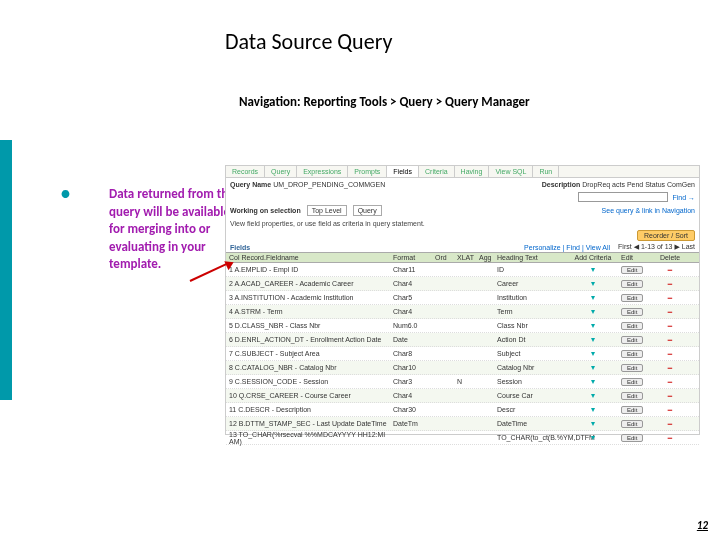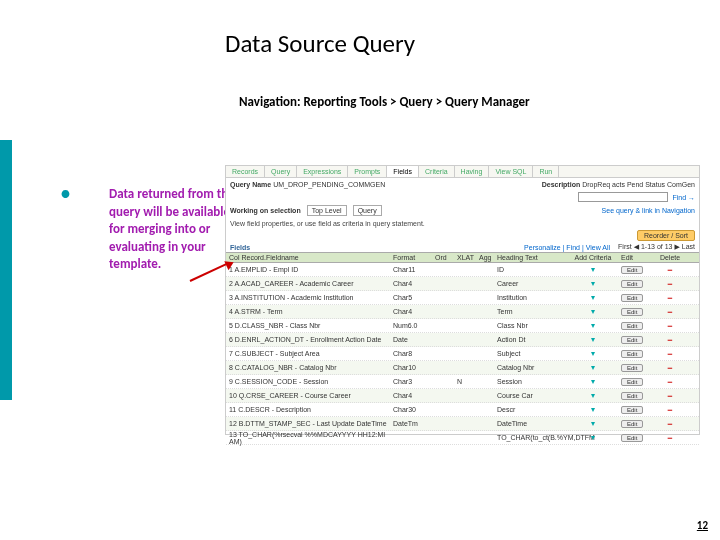--- a/index.html
+++ b/index.html
@@ -1,18 +1,18 @@
 <!DOCTYPE html>
 <html><head>
 <meta charset="utf-8">
 <style>
   * { box-sizing: border-box; margin: 0; padding: 0; }
   body { width: 720px; height: 540px; background: #fff; font-family: Calibri, Arial, sans-serif; position: relative; overflow: hidden; }
   .accent-bar { position: absolute; left: 0; top: 140px; width: 12px; height: 260px; background: #0099aa; }
-  .title { font-family: 'Calibri Light', Calibri, sans-serif; font-size: 25px; font-weight: 400; color: #000; position: absolute; left: 225px; top: 28px; }
+  .title { font-family: 'Calibri Light', Calibri, sans-serif; font-size: 22px; font-weight: 400; color: #000; position: absolute; left: 225px; top: 28px; }
   .subtitle { font-family: Calibri, sans-serif; font-size: 13px; font-weight: 700; color: #000; position: absolute; left: 195px; top: 94px; margin-left: 44px; }
   .bullet { position: absolute; left: 60px; top: 180px; font-size: 22px; color: #0099aa; }
   .body-text { position: absolute; left: 80px; top: 185px; width: 130px; font-size: 13px; font-weight: 600; color: #a21caf; line-height: 1.35; margin-left: 29px; }
   .screenshot { position: absolute; left: 225px; top: 165px; width: 475px; height: 270px; border: 1px solid #ccc; font-family: Arial, sans-serif; font-size: 7px; background: #fff; color: #333; }
   .tabs { display: flex; background: #f7f7f2; border-bottom: 1px solid #ccc; }
   .tab { padding: 2px 6px; border-right: 1px solid #ccc; font-size: 7px; color: #4a6; cursor: default; }
   .tab.active { background: #fff; color: #000; }
   .qline { padding: 3px 4px; display: flex; gap: 12px; }
   .qline b { font-weight: 700; }
   .findrow { display: flex; justify-content: flex-end; align-items: center; gap: 4px; padding: 1px 4px; }
@@ -31,21 +31,21 @@
   .c7 { width: 34px; padding: 1px 2px; }
   .c8 { width: 34px; padding: 1px 2px; text-align: center; }
   .row { display: flex; border-bottom: 1px dotted #ddd; font-size: 7px; align-items: center; height: 14px; }
   .row:nth-child(even) { background: #f4f8f0; }
   .edit-btn { background: #eee; border: 1px solid #999; font-size: 6px; padding: 0 5px; border-radius: 2px; }
   .funnel { color: #0aa; font-size: 8px; }
   .minus { color: #c00; font-size: 9px; font-weight: bold; }
   .arrow { position: absolute; left: 190px; top: 280px; pointer-events: none; }
   .arrow-line { width: 40px; height: 2px; background: #cc0000; transform: rotate(-25deg); transform-origin: left center; }
   .arrow-head { width: 0; height: 0; border-left: 8px solid #cc0000; border-top: 5px solid transparent; border-bottom: 5px solid transparent; position: absolute; left: 36px; top: -21px; transform: rotate(-25deg); }
-  .page-num { position: absolute; right: 12px; bottom: 8px; font-size: 11px; font-weight: 700; color: #000; text-decoration: underline; }
+  .page-num { position: absolute; right: 12px; bottom: 8px; font-size: 11px; font-weight: 700; color: #000; text-decoration: underline; font-style: italic; }
   .working { display: flex; align-items: center; gap: 6px; padding: 2px 4px; font-size: 7px; }
   .wkbox { border: 1px solid #aaa; background: #fff; padding: 0 4px; height: 11px; display: inline-flex; align-items: center; }
 </style>
 </head>
 <body>
 
 <div class="accent-bar"></div>
 <div class="title">Data Source Query</div>
 <div class="subtitle">Navigation: Reporting Tools &gt; Query &gt; Query Manager</div>
 <div class="bullet">•</div>

